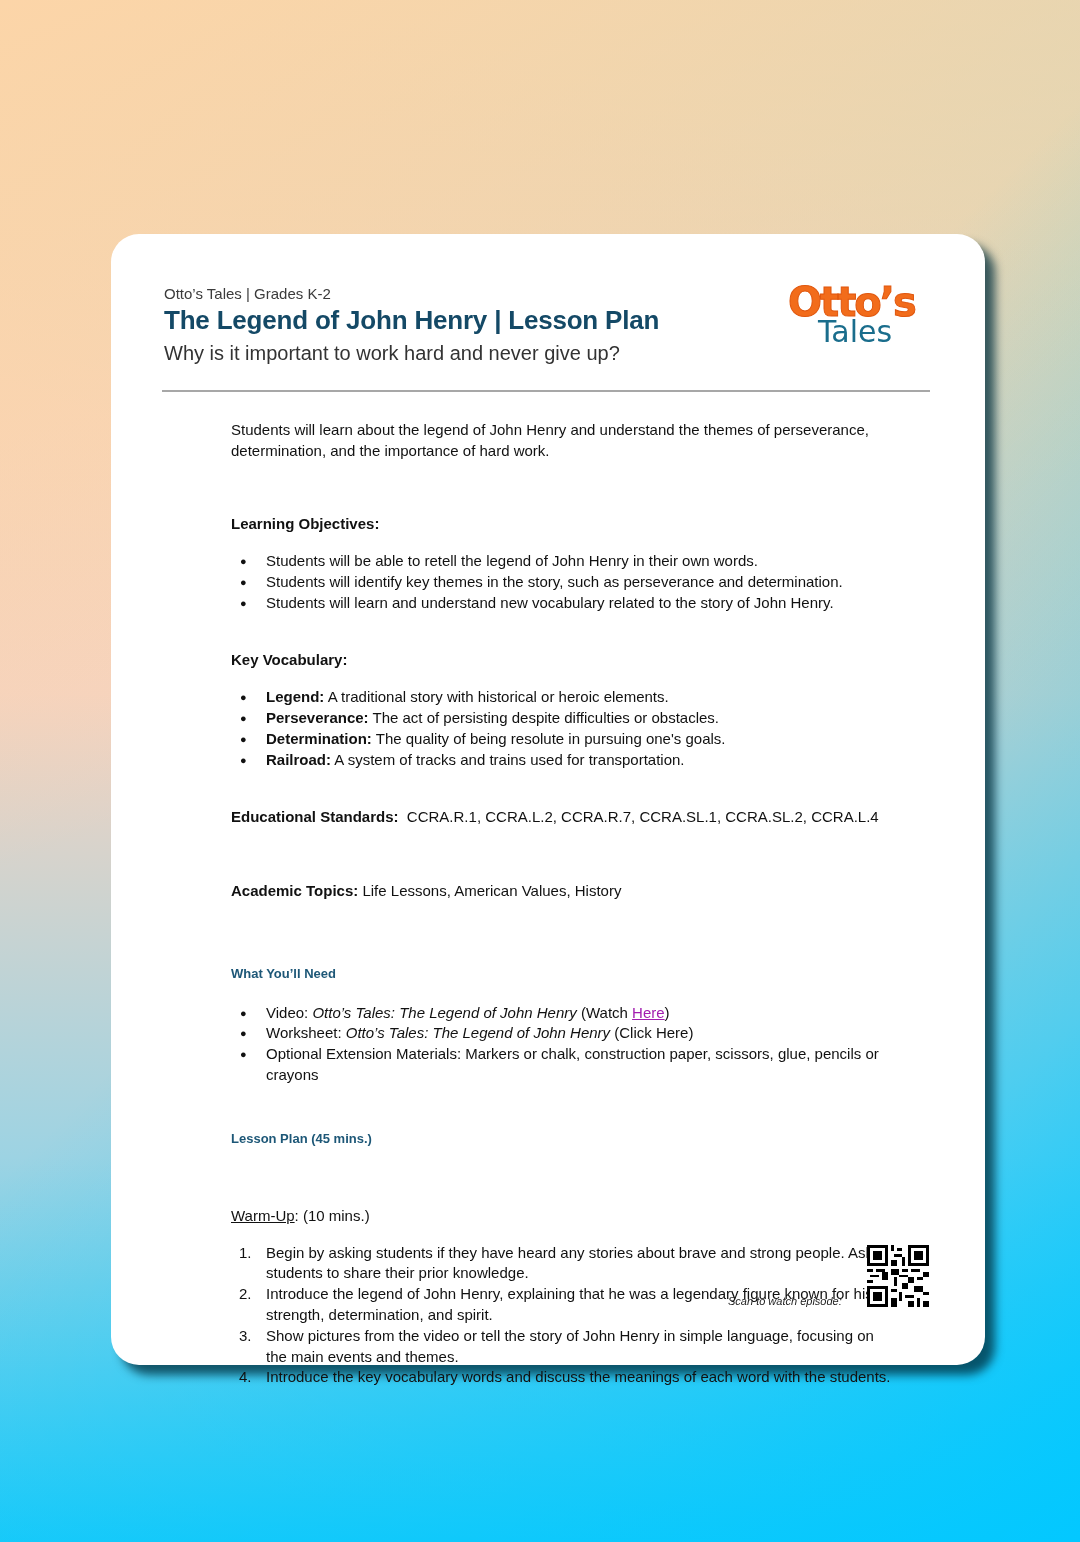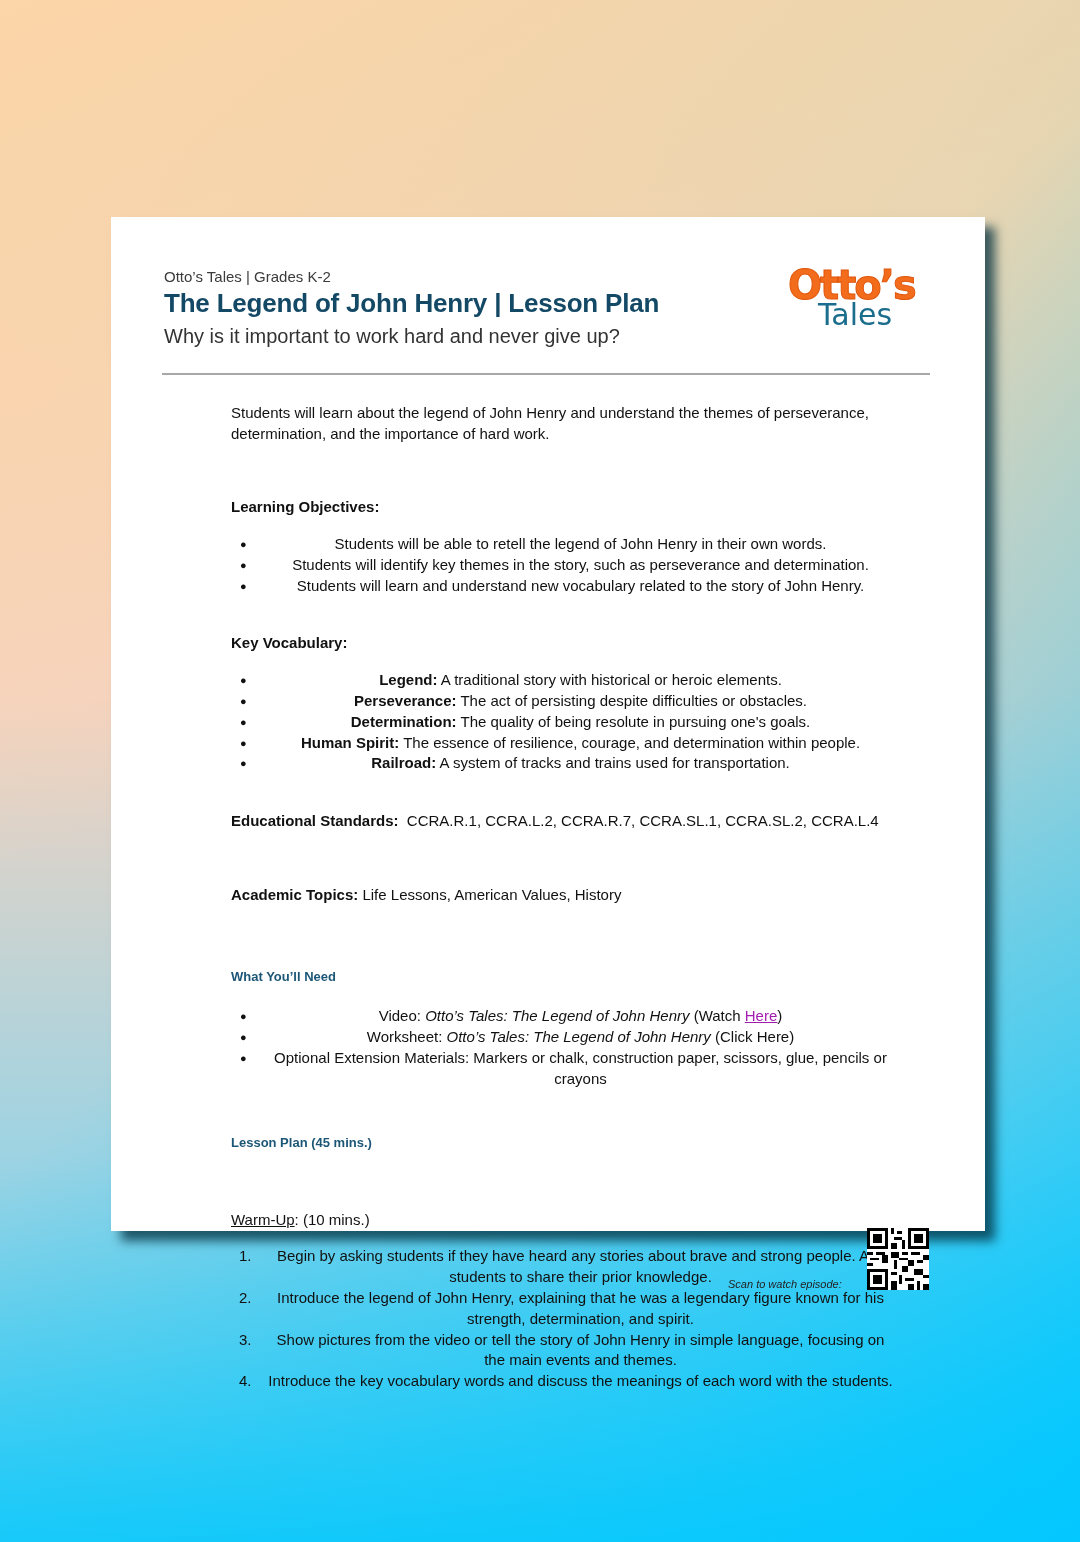--- a/index.html
+++ b/index.html
@@ -10,23 +10,24 @@
       linear-gradient(200deg, #d1d6ba 0%, rgba(209,214,186,0) 40%),
       linear-gradient(180deg, #f9d4ae 0%, #f5d3c0 45%, #9dd3e3 75%, #1dcaf8 100%);
     font-family: "Liberation Sans", sans-serif;
   }
   .bg-overlay {
     position: absolute; inset: 0;
     background: linear-gradient(135deg, rgba(255,255,255,0) 45%, rgba(0,200,255,0.55) 80%, #03c8ff 100%);
     pointer-events: none;
   }
   .page {
-    position: absolute; left: 111px; top: 217px; width: 874px; height: 1014px;
+    position: absolute; left: 111px; top: 234px; width: 874px; height: 1131px;
     background: #ffffff;
     box-shadow: 10px 10px 10px rgba(0,45,60,0.75);
+    border-radius: 28px;
   }
   .header-kicker {
     position: absolute; left: 53px; top: 51px;
     font-size: 15px; color: #3b3b3b; font-weight: 300;
   }
   .header-title {
     position: absolute; left: 53px; top: 71px;
     font-size: 26px; font-weight: 700; color: #144966; letter-spacing: -0.2px;
   }
   .header-sub {
@@ -34,21 +35,21 @@
     font-size: 20px; color: #333; font-weight: 300;
   }
   .logo { position: absolute; left: 675px; top: 44px; width: 145px; height: 68px; }
   .rule { position: absolute; left: 51px; top: 156px; width: 768px; height: 2px; background: #a7a7a7; }
 
   .body { position: absolute; left: 104px; top: 170px; width: 680px; font-size: 15px; line-height: 20.8px; color: #111; }
   .body p { margin: 16px; }
   .gap { height: 20.8px; }
   .b { font-weight: 700; }
   ul, ol { margin: 0; padding: 0; list-style: none; }
-  li { position: relative; padding-left: 51px; text-align: center; }
+  li { position: relative; padding-left: 51px; }
   ul li::before { content: "●"; position: absolute; left: 25px; top: 0; font-size: 11px; }
   ol li .num { position: absolute; left: 24px; top: 0; }
   .section-h { font-size: 13px; font-weight: 700; color: #1d5777; line-height: 26px; }
   a.link { color: #a21caf; text-decoration: underline; }
   .u { text-decoration: underline; }
   i { font-style: italic; margin-top: 20px; }
 
   .scan { position: absolute; left: 617px; top: 1061px; font-size: 11px; font-style: italic; color: #222; }
   .qr { position: absolute; left: 756px; top: 1011px; width: 62px; height: 62px; }
 </style>
@@ -79,21 +80,20 @@
       <li>Students will identify key themes in the story, such as perseverance and determination.</li>
       <li>Students will learn and understand new vocabulary related to the story of John Henry.</li>
     </ul>
     <div class="gap"></div>
 
     <p class="b">Key Vocabulary:</p>
     <ul>
       <li><span class="b">Legend:</span><span> A traditional story with historical or heroic elements.</span></li>
       <li><span class="b">Perseverance:</span><span> The act of persisting despite difficulties or obstacles.</span></li>
       <li><span class="b">Determination:</span><span> The quality of being resolute in pursuing one's goals.</span></li>
-      <li><span class="b">Human Spirit:</span><span> The essence of resilience, courage, and determination within people.</span></li>
       <li><span class="b">Railroad:</span><span> A system of tracks and trains used for transportation.</span></li>
     </ul>
     <div class="gap"></div>
 
     <p><span class="b">Educational Standards:</span><span style="white-space:pre">  CCRA.R.1, CCRA.L.2, CCRA.R.7, CCRA.SL.1, CCRA.SL.2, CCRA.L.4</span></p>
     <div class="gap"></div>
     <p><span class="b">Academic Topics:</span><span> Life Lessons, American Values, History</span></p>
     <div style="height:27px"></div>
 
     <p class="section-h">What You’ll Need</p>

